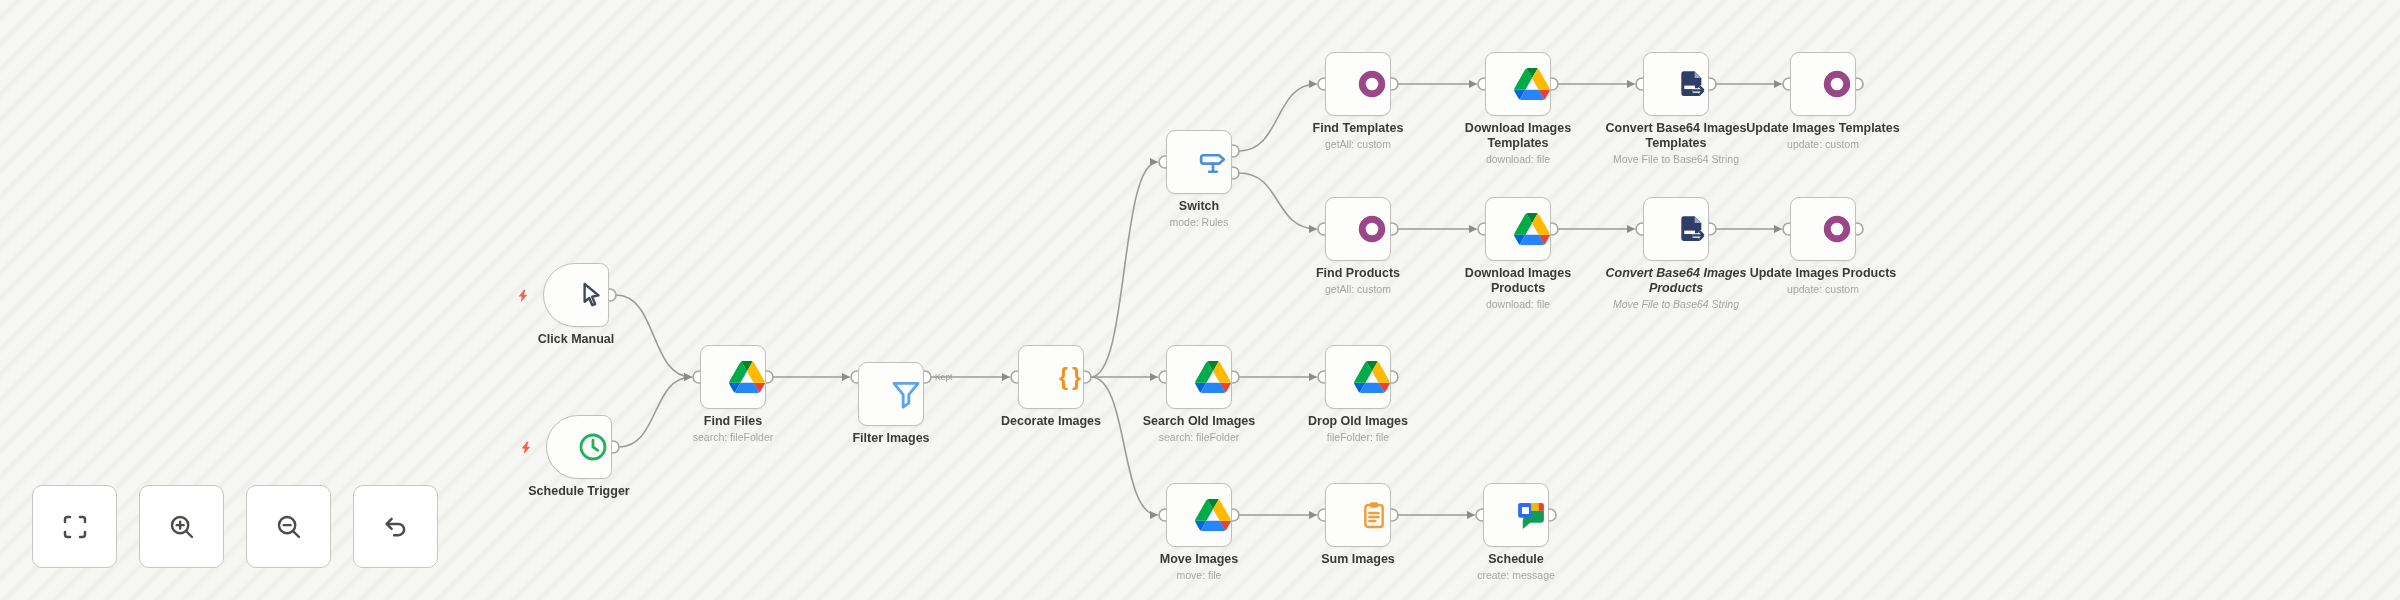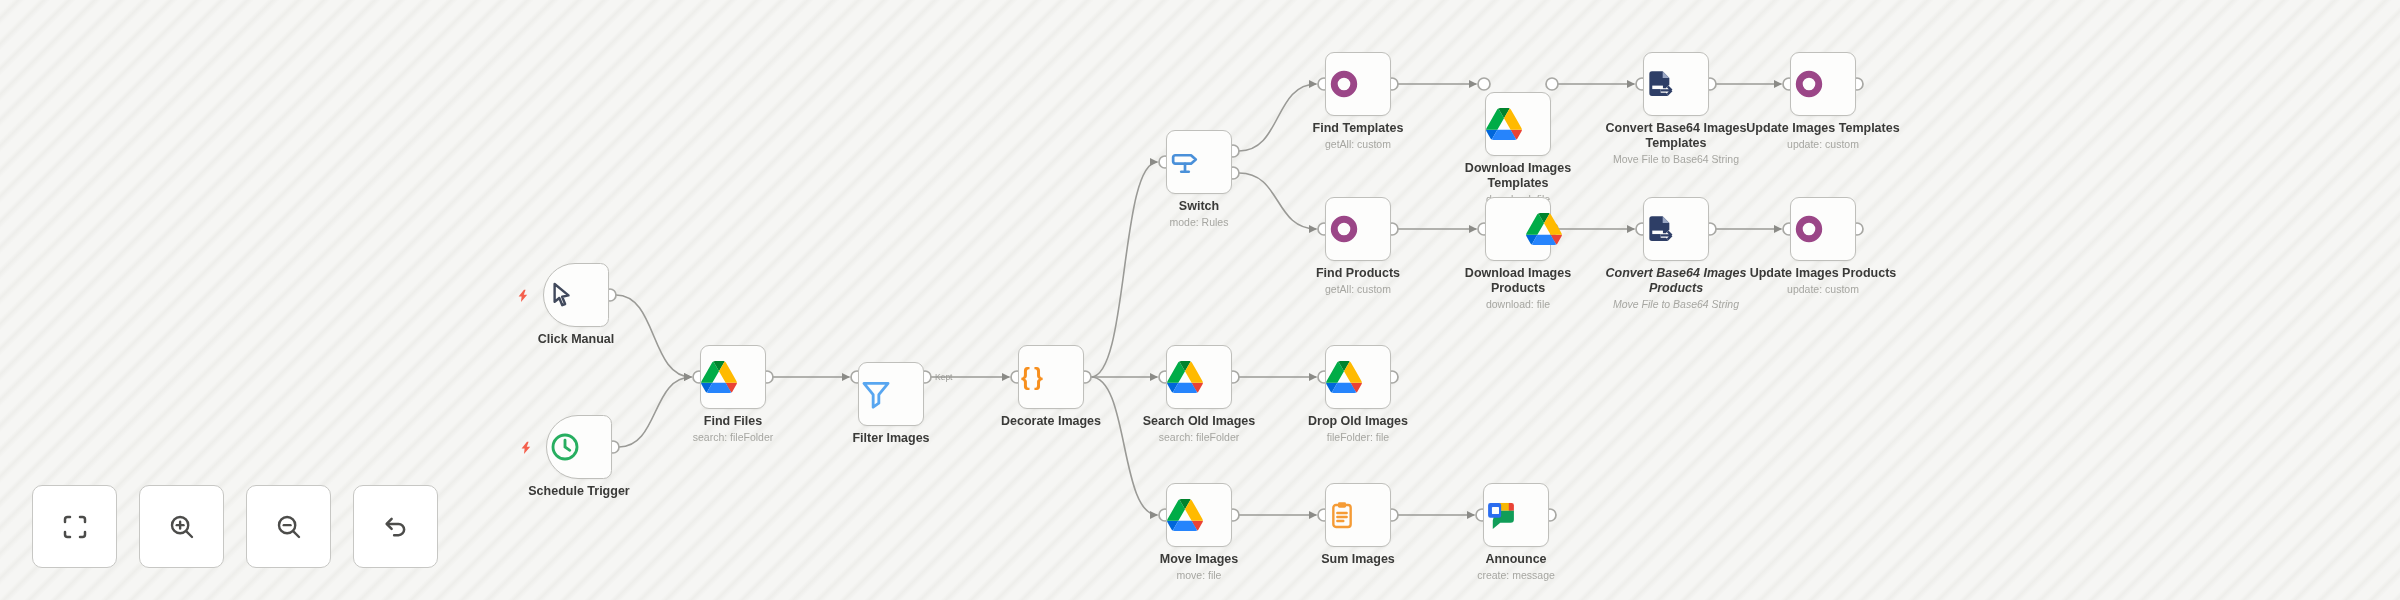--- a/index.html
+++ b/index.html
@@ -8,21 +8,21 @@
     font-family:"Liberation Sans", sans-serif;
     background-color:#f3f3f1;
     background-image:repeating-linear-gradient(135deg,#f6f6f4 0px,#f6f6f4 9px,#eeeeeb 13px,#f6f6f4 18px);
   }
   #canvas{position:absolute;inset:0;}
   #edge-layer{position:absolute;left:0;top:0;width:2400px;height:600px;}
   #node-layer{position:absolute;left:0;top:0;width:2400px;height:600px;}
   .node{
     position:absolute;width:66px;height:64px;background:#fdfdfc;
     border:1.5px solid #bfbfbb;border-radius:9px;box-sizing:border-box;
-    display:flex;align-items:center;justify-content:flex-start;
+    display:flex;align-items:center;justify-content:flex-end;
     box-shadow:0 1px 2px rgba(0,0,0,.04);
   }
   .node.trigger{border-radius:34px 9px 9px 34px;}
   .nicon{display:flex;align-items:center;justify-content:center;}
   .braces{font-size:23px;font-weight:700;color:#f78f1e;letter-spacing:4px;transform:translateX(2px);}
   .labelwrap{position:absolute;top:68px;left:50%;transform:translateX(-50%);width:154px;text-align:center;pointer-events:none;}
   .nlabel{font-size:12.5px;font-weight:700;color:#3a3a38;line-height:1.18;}
   .nsub{font-size:10.5px;font-weight:400;color:#a6a6a1;line-height:1.2;margin-top:2px;}
   .bolt{position:absolute;width:14px;height:14px;}
   .toolbar-btn{
@@ -177,21 +177,21 @@
         <div class="nicon">
           <svg width="36" height="36" viewBox="0 0 24 24" fill="none">
             <circle cx="12" cy="12" r="6.5" stroke="#9b4687" stroke-width="4.6"></circle>
           </svg>
         </div>
         <div class="labelwrap">
           <div class="nlabel">Find Templates</div>
           <div class="nsub">getAll: custom</div>
         </div>
       </div>
-      <div class="node" style="left: 1485px; top: 52px; margin-top: 40px;">
+      <div class="node" style="left: 1485px; top: 52px;">
         <div class="nicon">
           <svg width="36" height="32" viewBox="0 0 87.3 78">
             <path fill="#0066da" d="m6.6 66.85 3.85 6.65c.8 1.4 1.95 2.5 3.3 3.3l13.75-23.8h-27.5c0 1.55.4 3.1 1.2 4.5z"></path>
             <path fill="#00ac47" d="m43.65 25-13.75-23.8c-1.35.8-2.5 1.9-3.3 3.3l-25.4 44a9.06 9.06 0 0 0-1.2 4.5h27.5z"></path>
             <path fill="#ea4335" d="m73.55 76.8c1.35-.8 2.5-1.9 3.3-3.3l1.6-2.75 7.65-13.25c.8-1.4 1.2-2.95 1.2-4.5h-27.5l5.85 11.5z"></path>
             <path fill="#00832d" d="m43.65 25 13.75-23.8c-1.35-.8-2.9-1.2-4.5-1.2h-18.5c-1.6 0-3.15.45-4.5 1.2z"></path>
             <path fill="#2684fc" d="m59.8 53h-32.3l-13.75 23.8c1.35.8 2.9 1.2 4.5 1.2h50.8c1.6 0 3.15-.45 4.5-1.2z"></path>
             <path fill="#ffba00" d="m73.4 26.5-12.7-22c-.8-1.4-1.95-2.5-3.3-3.3l-13.75 23.8 16.15 28h27.45c0-1.55-.4-3.1-1.2-4.5z"></path>
           </svg>
         </div>
@@ -343,21 +343,21 @@
         <div class="nicon">
           <svg width="34" height="34" viewBox="0 0 24 24">
             <path fill="#f6b704" d="M10.5 3.5 h9 v5.5 h-9 Z"></path>
             <path fill="#e94235" d="M17.5 3.5 h2 a1.6 1.6 0 0 1 1.6 1.6 v3.9 h-3.6 Z"></path>
             <path fill="#109d58" d="M8 9 h13.1 v6.2 a2.3 2.3 0 0 1 -2.3 2.3 H11.5 L6.2 21.8 v-6 Z"></path>
             <path fill="#2b6def" d="M4.5 3.5 h6 a1.6 1.6 0 0 1 1.6 1.6 v7.2 a1.6 1.6 0 0 1 -1.6 1.6 h-6 A1.6 1.6 0 0 1 2.9 12.3 V5.1 a1.6 1.6 0 0 1 1.6 -1.6 Z"></path>
             <rect x="5.6" y="6.3" width="5" height="5" fill="#fdfdfc" rx="0.6"></rect>
           </svg>
         </div>
         <div class="labelwrap">
-          <div class="nlabel">Announce</div>
+          <div class="nlabel">Schedule</div>
           <div class="nsub">create: message</div>
         </div>
       </div>
     </div>
 
   <div class="toolbar-btn" style="left:32px">
     <svg width="30" height="30" viewBox="0 0 24 24" fill="none" stroke="#4c4c4a" stroke-width="2" stroke-linecap="round">
       <path d="M4 8 V6 a2 2 0 0 1 2-2 h2"></path>
       <path d="M16 4 h2 a2 2 0 0 1 2 2 v2"></path>
       <path d="M20 16 v2 a2 2 0 0 1 -2 2 h-2"></path>

